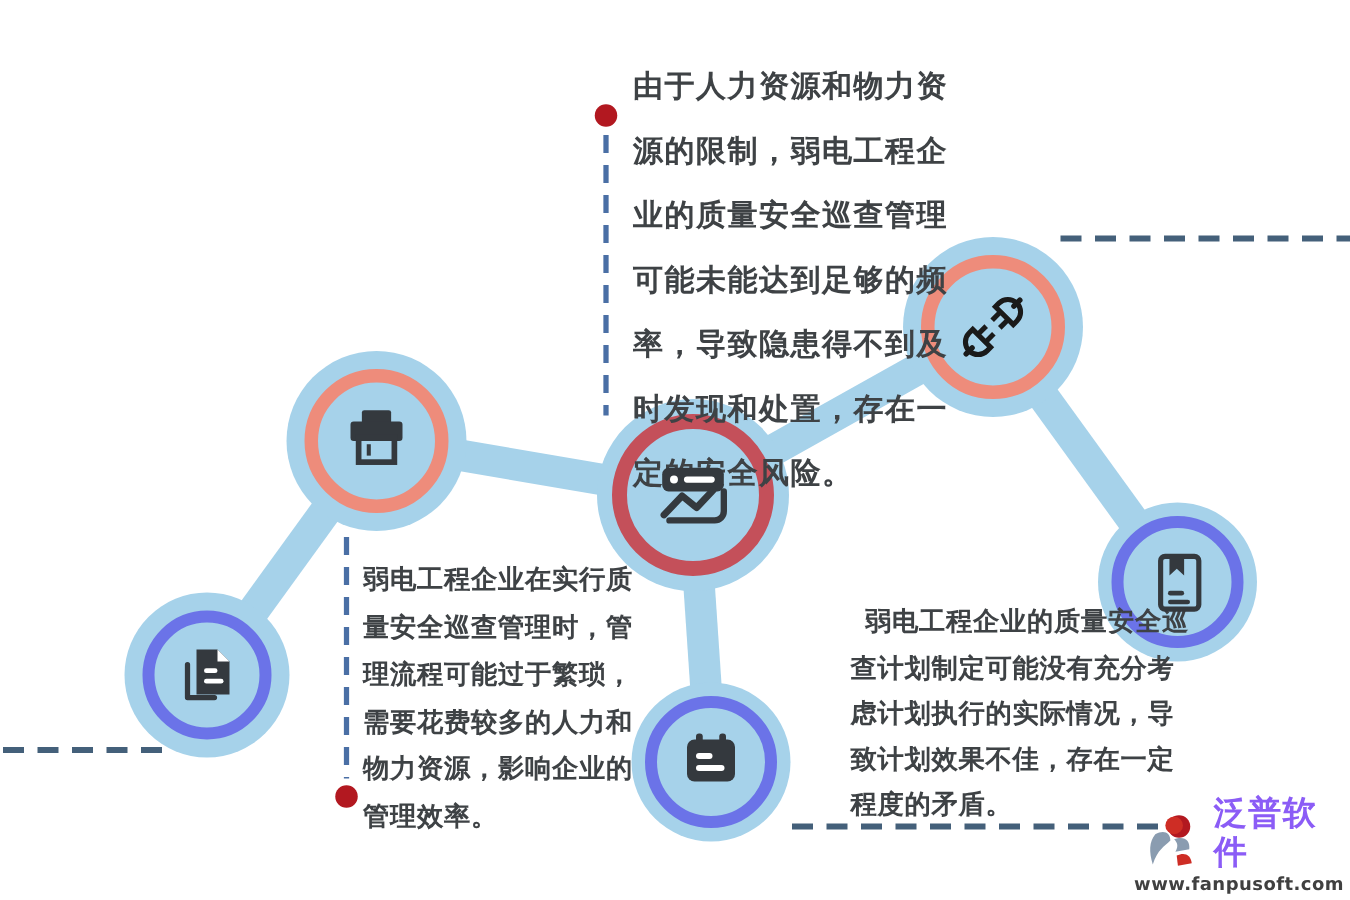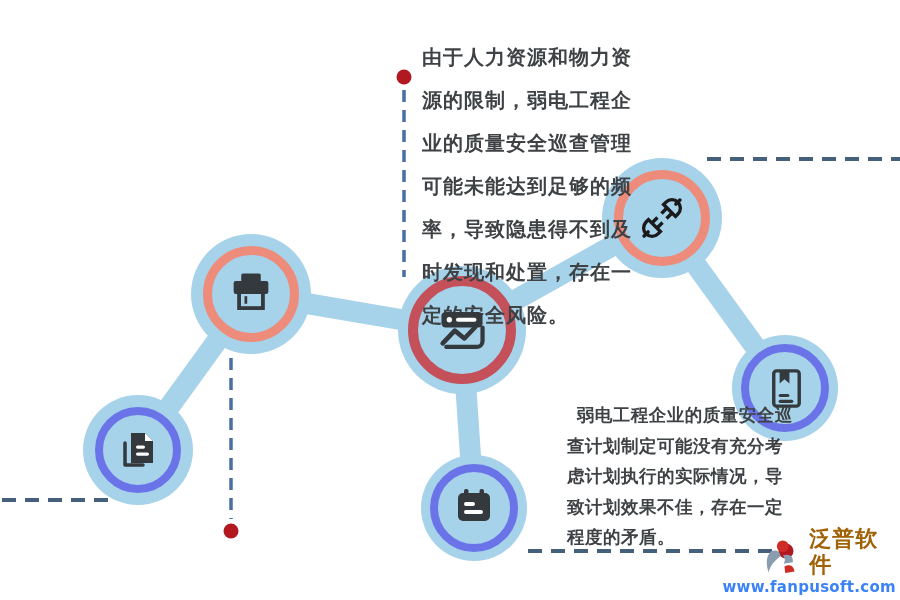--- a/index.html
+++ b/index.html
@@ -40,22 +40,22 @@
   .annotation-top  { left:422px; top:36px;  width:250px; font-size:20px; line-height:43px; letter-spacing:1px; }
   .annotation-left { left:242px; top:372px; width:210px; font-size:17.5px; line-height:31.5px; letter-spacing:0.5px; }
   .annotation-right{ left:567px; top:400px; width:240px; font-size:17.5px; line-height:30.5px; letter-spacing:0.5px; text-indent:0.55em; }
 
   
   .logo{
     position:absolute; right:4px; bottom:4px; width:130px;
     display:flex; flex-direction:column; align-items:flex-end;
   }
   .logo-row{ display:flex; align-items:flex-end; gap:2px; }
-  .logo-brand{ color:#a16207; font-size:22px; font-weight:bold; letter-spacing:1px; line-height:26px;margin-left:11px; }
-  .logo-url{ color:#3b82f6; font-size:15px; font-weight:bold; letter-spacing:0.3px; margin-top:0px; }
+  .logo-brand{ color:#8b5cf6; font-size:22px; font-weight:bold; letter-spacing:1px; line-height:26px;margin-left:11px; }
+  .logo-url{ color:#404040; font-size:12px; font-weight:bold; letter-spacing:0.3px; margin-top:0px; }
 </style>
 </head>
 <body>
 
 <div class="stage">
 
   <svg class="overlay" viewBox="0 0 900 600">
 
     <line x1="138" y1="450" x2="251" y2="294" stroke="#A6D2EA" stroke-width="21"></line>
     <line x1="251" y1="294" x2="462" y2="330" stroke="#A6D2EA" stroke-width="21"></line>
@@ -145,20 +145,26 @@
     </svg>
   </div>
 
   <div class="annotation annotation-top">由于人力资源和物力资
 源的限制，弱电工程企
 业的质量安全巡查管理
 可能未能达到足够的频
 率，导致隐患得不到及
 时发现和处置，存在一
 定的安全风险。</div>
+  <div class="annotation annotation-left">弱电工程企业在实行质
+量安全巡查管理时，管
+理流程可能过于繁琐，
+需要花费较多的人力和
+物力资源，影响企业的
+管理效率。</div>
   <div class="annotation annotation-right">弱电工程企业的质量安全巡
 查计划制定可能没有充分考
 虑计划执行的实际情况，导
 致计划效果不佳，存在一定
 程度的矛盾。</div>
 
   <div class="logo">
     <div class="logo-row">
       <svg width="32" height="40" viewBox="0 0 36 44">
         <circle cx="20" cy="8" r="7" fill="#CE2D25"></circle>

